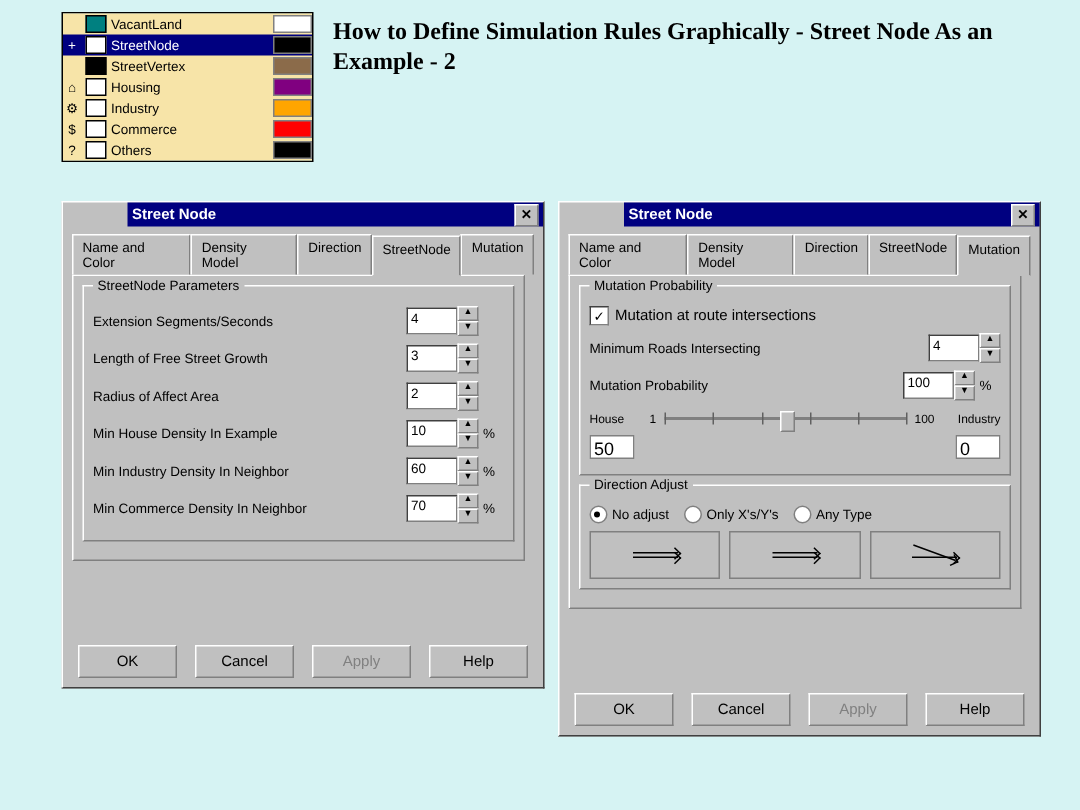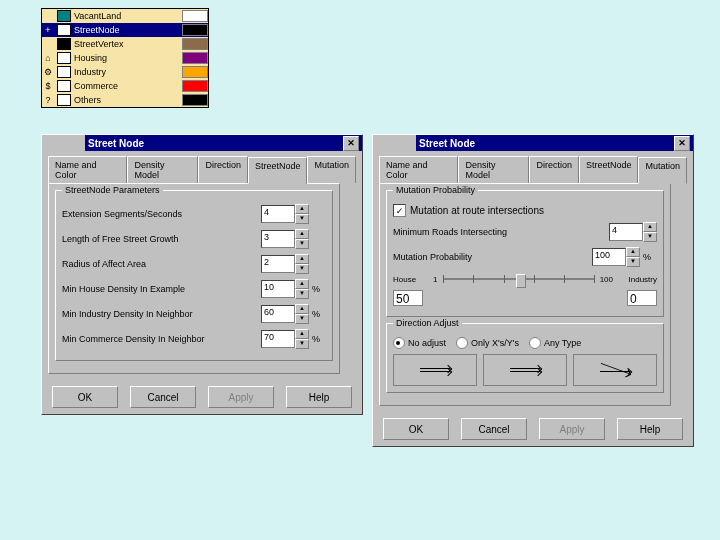--- a/index.html
+++ b/index.html
@@ -21,33 +21,33 @@
 .leg-row.sel{background:#000080;color:#fff;}
 
 
 .dlg{position:absolute;background:#c0c0c0;border:1px solid #000;border-top-color:#fff;border-left-color:#fff;border-right-color:#404040;border-bottom-color:#404040;}
 .titlebar{background:#000080;color:#fff;height:16px;display:flex;align-items:center;padding:0 3px;font-size:10px;font-weight:bold;margin-left:43px;}
 .titlebar .spacer{flex:1;}
 .close-x{width:14px;height:13px;background:#c0c0c0;color:#000;display:flex;align-items:center;justify-content:center;font-size:9px;font-weight:bold;border:1px solid #808080;border-top-color:#fff;border-left-color:#fff;}
 .tabs{display:flex;padding:5px 6px 0 6px;font-size:9px;}
 .tab{padding:3px 6px;background:#c0c0c0;border:1px solid #808080;border-top-color:#fff;border-left-color:#fff;border-bottom:none;margin-right:0px;}
 .tab.active{background:#c0c0c0;position:relative;top:1px;border-bottom:1px solid #c0c0c0;}
-.panel{margin:0 22px 6px 6px;border:1px solid #808080;border-top-color:#fff;border-left-color:#fff;padding:6px;}
+.panel{margin:0 12px 6px 6px;border:1px solid #808080;border-top-color:#fff;border-left-color:#fff;padding:6px;}
 .group{border:1px solid #808080;border-top-color:#fff;border-left-color:#fff;position:relative;padding:8px 6px 6px 6px;margin-bottom:6px;}
 .group-title{position:absolute;top:-6px;left:6px;background:#c0c0c0;padding:0 3px;font-size:9px;}
 .row{display:flex;align-items:center;margin:5px 0;}
 .row label{flex:1;font-size:9px;}
 .spin{display:flex;align-items:center;}
 .spin .val{width:28px;height:14px;background:#fff;border:1px solid #808080;border-top-color:#404040;border-left-color:#404040;font-size:9px;padding:1px 2px;text-align:left;}
 .spin .btns{display:flex;flex-direction:column;}
 .spin .sb{width:12px;height:8px;background:#c0c0c0;border:1px solid #808080;border-top-color:#fff;border-left-color:#fff;font-size:6px;line-height:6px;text-align:center;}
 .unit{width:14px;font-size:9px;margin-left:3px;}
 .btn{height:20px;background:#c0c0c0;border:1px solid #808080;border-top-color:#fff;border-left-color:#fff;font-size:10px;display:flex;align-items:center;justify-content:center;}
 .btnrow{display:flex;gap:12px;padding:6px 10px;}
-.btnrow .btn{flex:1;}
+.btnrow .btn{flex:1;margin-top:44px;}
 .btn.disabled{color:#808080;}
 .chk{width:11px;height:11px;background:#fff;border:1px solid #808080;border-top-color:#404040;border-left-color:#404040;display:inline-flex;align-items:center;justify-content:center;font-size:9px;margin-right:4px;}
 .radio{display:inline-flex;align-items:center;margin-right:10px;font-size:9px;}
 .radio .dot{width:10px;height:10px;border-radius:50%;background:#fff;border:1px solid #808080;margin-right:3px;display:flex;align-items:center;justify-content:center;}
 .radio .dot.inner{width:4px;height:4px;border-radius:50%;background:#000;border:none;}
 .slider-wrap{display:flex;align-items:center;font-size:8px;margin:4px 0;}
 .slider{flex:1;height:14px;position:relative;margin:0 6px;}
 .slider .track{position:absolute;left:0;right:0;top:6px;height:2px;background:#808080;}
 .slider .tick{position:absolute;top:3px;width:1px;height:8px;background:#606060;}
 .slider .thumb{position:absolute;top:2px;width:8px;height:12px;background:#c0c0c0;border:1px solid #808080;border-top-color:#fff;border-left-color:#fff;}
@@ -55,20 +55,21 @@
 .mini-diagram{height:30px;border:1px solid #808080;background:#c0c0c0;display:flex;align-items:center;justify-content:center;font-size:8px;flex-direction:column;gap:2px;}
 .diag3{display:flex;gap:6px;}
 .diag3 .mini-diagram{flex:1;}
 .seg{width:30px;height:1px;background:#000;position:relative;}
 .seg .a{position:absolute;width:5px;height:5px;border-top:1px solid #000;border-right:1px solid #000;right:-1px;top:-2px;transform:rotate(45deg);}
 </style>
 </head>
 <body>
 <div class="slide">
 
+<div class="title">How to Define Simulation Rules Graphically - Street Node As an Example - 2</div>
 
 <div class="legend">
   <div class="legend-rows" id="legend-rows">
         <div class="leg-row">
           <span class="mark"></span>
           <span class="swatch" style="background:#008080"></span>
           <span class="name">VacantLand</span>
           <span class="color2" style="background:#ffffff"></span>
         </div>
         <div class="leg-row sel">

